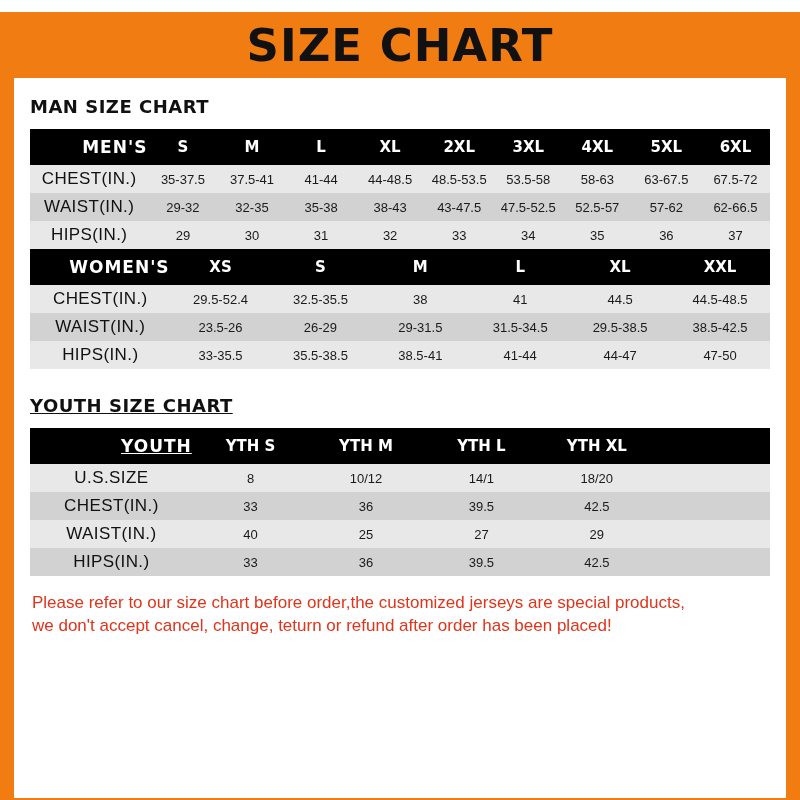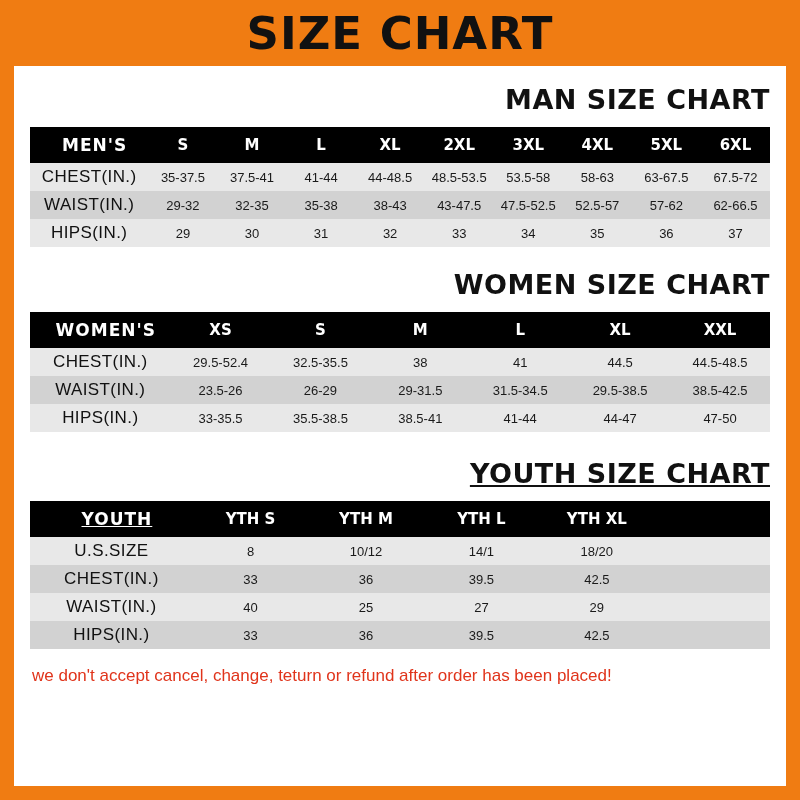--- a/index.html
+++ b/index.html
@@ -21,38 +21,38 @@
     box-sizing: border-box;
     border-left: 14px solid #f07c12;
     border-right: 14px solid #f07c12;
   }
   .banner {
     background: #f07c12;
     height: 66px;
     display: flex;
     align-items: center;
     justify-content: center;
-    margin: 0 -14px;
+    margin: 12px -14px;
   }
   .banner-title {
     font-family: "DejaVu Sans", sans-serif;
     font-weight: bold;
     font-size: 45px;
     letter-spacing: 1px;
     color: #111;
     line-height: 1;
   }
   .content {
     padding: 0 16px;
   }
   .section-title {
-    text-align: right;
+    text-align: left;
     font-family: "DejaVu Sans", sans-serif;
     font-weight: bold;
-    font-size: 27px;
+    font-size: 18px;
     color: #111;
     letter-spacing: 0.5px;
   }
   .mst { margin: 18px 0 12px 0; }
   .wst { margin: 22px 0 12px 0; }
   .yst { margin: 26px 0 12px 0; text-decoration: underline; }
 
   table.size-table {
     width: 100%;
     border-collapse: collapse;
@@ -68,21 +68,21 @@
   table.size-table thead th {
     background: #000;
     color: #fff;
     font-family: "DejaVu Sans", sans-serif;
     font-weight: bold;
     font-size: 15px;
     height: 34px;
     vertical-align: middle;
   }
   table.size-table thead th.row-label {
-    text-align: center;
+    text-align: right;
     padding-left: 12px;
     font-size: 17px;
     letter-spacing: 1px;
   }
   table.size-table tbody td {
     height: 26px;
     vertical-align: middle;
   }
   table.size-table tbody tr.odd td { background: #e8e8e8; }
   table.size-table tbody tr.even td { background: #d2d2d2; }
@@ -194,21 +194,20 @@
           <td>32</td>
           <td>33</td>
           <td>34</td>
           <td>35</td>
           <td>36</td>
           <td>37</td>
         </tr>
       </tbody>
     </table>
 
-    <div class="section-title wst">WOMEN SIZE CHART</div>
     <table class="size-table women-table">
       <colgroup>
           <col class="c0">
           <col>
           <col>
           <col>
           <col>
           <col>
           <col>
         </colgroup>
@@ -304,19 +303,20 @@
           <td>33</td>
           <td>36</td>
           <td>39.5</td>
           <td>42.5</td>
           <td></td>
         </tr>
       </tbody>
     </table>
 
     <div class="notice">
+      <div>Please refer to our size chart before order,the customized jerseys are special products,</div>
       <div>we don't accept cancel, change, teturn or refund after order has been placed!</div>
     </div>
 
   </div>
 
   <div class="bottom-bar"></div>
 </div>
 
 </body></html>

